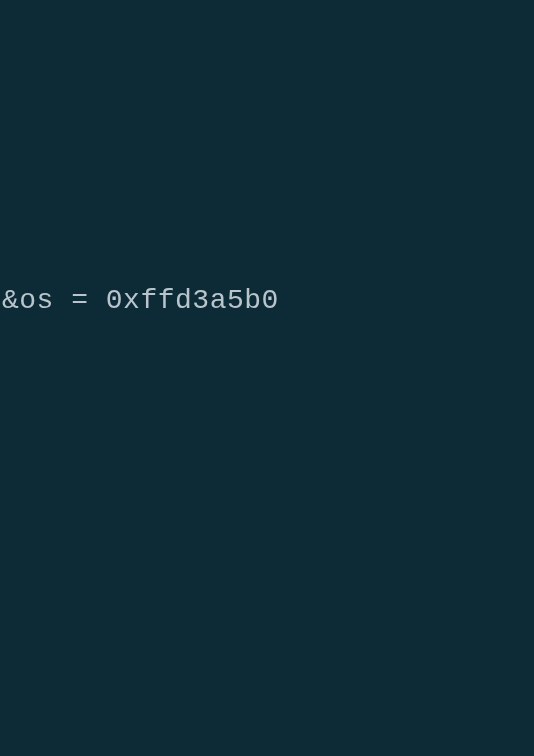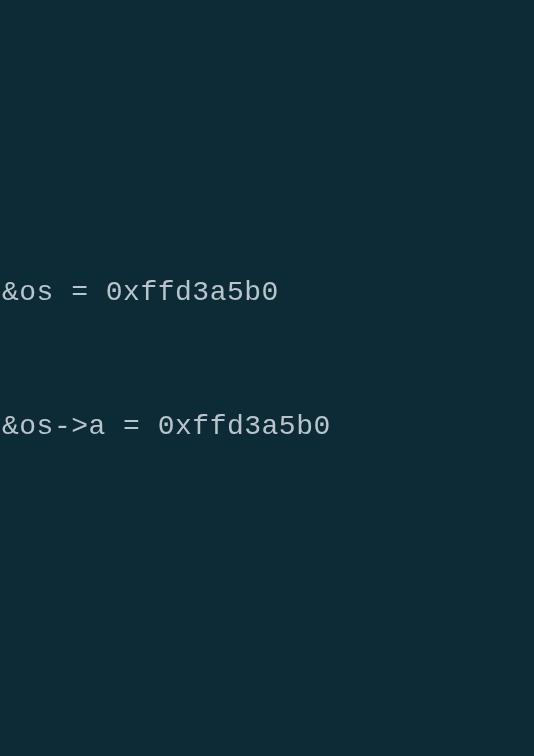--- a/index.html
+++ b/index.html
@@ -9,30 +9,29 @@
       font-family: 'Consolas', 'Monaco', 'Courier New', monospace;
       font-size: 28px;
       line-height: 1.6;
       padding: 2px 2px;
       width: 534px;
       height: 756px;
       overflow: hidden;
       white-space: pre;
       letter-spacing: 0.5px;
     }
-    .line { display: block; }
+    .line { display: block; margin-top: 8px; }
   </style>
 </head>
 <body>
 
 
 
 <div class="terminal-output">
   <span class="line">&amp;os = 0xffd3a5b0</span>
-  <span class="line">&amp;os-&gt;a = 0xffd3a5b0</span>
   
   
   
   
   
   
   
   
   
   

